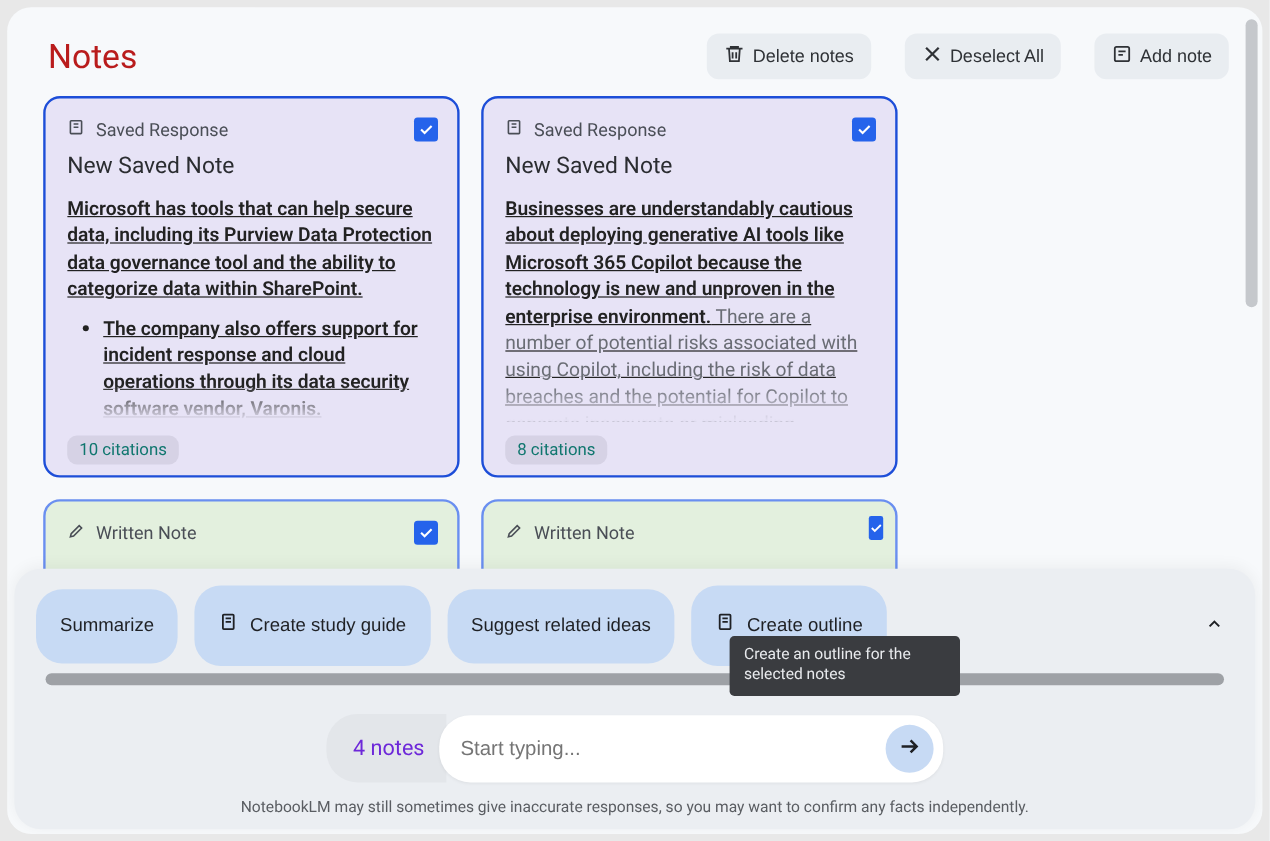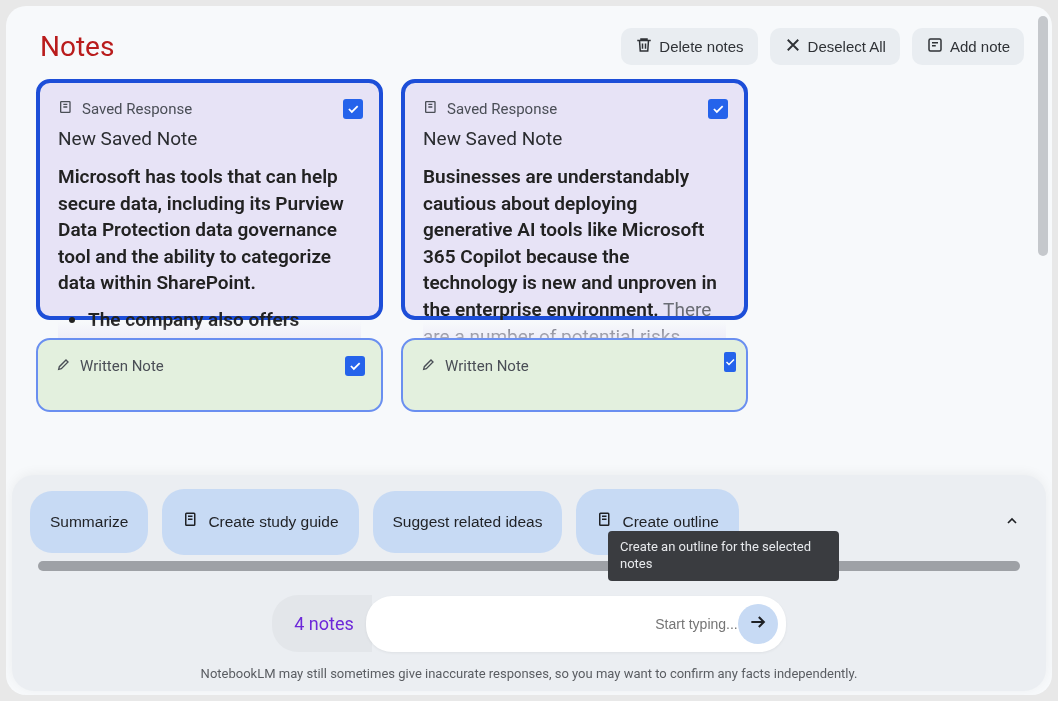--- a/index.html
+++ b/index.html
@@ -35,21 +35,21 @@
   justify-content: space-between;
   padding: 22px 28px 10px 34px;
 }
 .title {
   font-size: 28px;
   font-weight: 400;
   color: #b91c1c;
 }
 .toolbar {
   display: flex;
-  gap: 12px;
+  gap: 28px;
 }
 .tb-btn {
   display: inline-flex;
   align-items: center;
   gap: 6px;
   background: #e9edf1;
   border: none;
   border-radius: 10px;
   padding: 8px 14px;
   font-size: 15px;
@@ -64,22 +64,22 @@
   padding: 4px 30px 0 30px;
 }
 .note-card {
   width: 347px;
   border-radius: 14px;
   padding: 16px 18px 16px 18px;
   position: relative;
 }
 .note-card.saved {
   background: #e7e3f6;
-  border: 4px solid #1d4ed8;
-  height: 241px;
+  border: 2px solid #1d4ed8;
+  height: 318px;
 }
 .note-card.written {
   background: #e3f0de;
   border: 2px solid #6a8ff0;
   height: 74px;
   overflow: hidden;
 }
 .note-type {
   display: flex;
   align-items: center;
@@ -111,26 +111,27 @@
   z-index: -1;
 }
 .checkbox svg { width: 14px; height: 14px; stroke: white; fill: none; stroke-width: 3; }
 .note-title {
   font-size: 19px;
   font-weight: 400;
   color: #2b2d31;
   margin-bottom: 14px;
 }
 .note-body {
-  font-size: 19px;
+  font-size: 16px;
   line-height: 1.4;
   color: #222;
   height: 188px;
   overflow: hidden;
   position: relative;
+  text-decoration: underline;
 }
 .note-body .bold { font-weight: 600; }
 .note-body .faded { color: #6a6d75; }
 .note-body ul { padding-left: 30px; margin-top: 10px; }
 .note-body li { margin-bottom: 4px; font-weight: 600; }
 .note-body li.faded { font-weight: 400; color: #9ca0a8; }
 .fade-overlay {
   position: absolute;
   bottom: 0; left: 0; right: 0;
   height: 30px;
@@ -196,21 +197,21 @@
 }
 .tooltip {
   position: absolute;
   left: 596px;
   top: 56px;
   background: #3a3c40;
   color: #e8eaed;
   font-size: 13px;
   padding: 8px 12px;
   border-radius: 4px;
-  width: 231px;
+  width: 192px;
   line-height: 1.3;
 }
 .input-row {
   display: flex;
   align-items: center;
   justify-content: center;
   gap: 0;
 }
 .note-count {
   background: #e3e6ea;
@@ -225,25 +226,24 @@
   padding: 8px 8px 8px 18px;
   display: flex;
   align-items: center;
   width: 420px;
   margin-left: -6px;
   box-shadow: 0 1px 3px rgba(0,0,0,0.06);
 }
 .input-box input {
   border: none;
   outline: none;
-  font-size: 14px;
+  font-size: 17px;
   color: #5a5d62;
   flex: 1;
   background: transparent;
-  text-align: right;
 }
 .send-btn {
   width: 40px;
   height: 40px;
   border-radius: 50%;
   background: #c7daf4;
   border: none;
   display: flex;
   align-items: center;
   justify-content: center;

